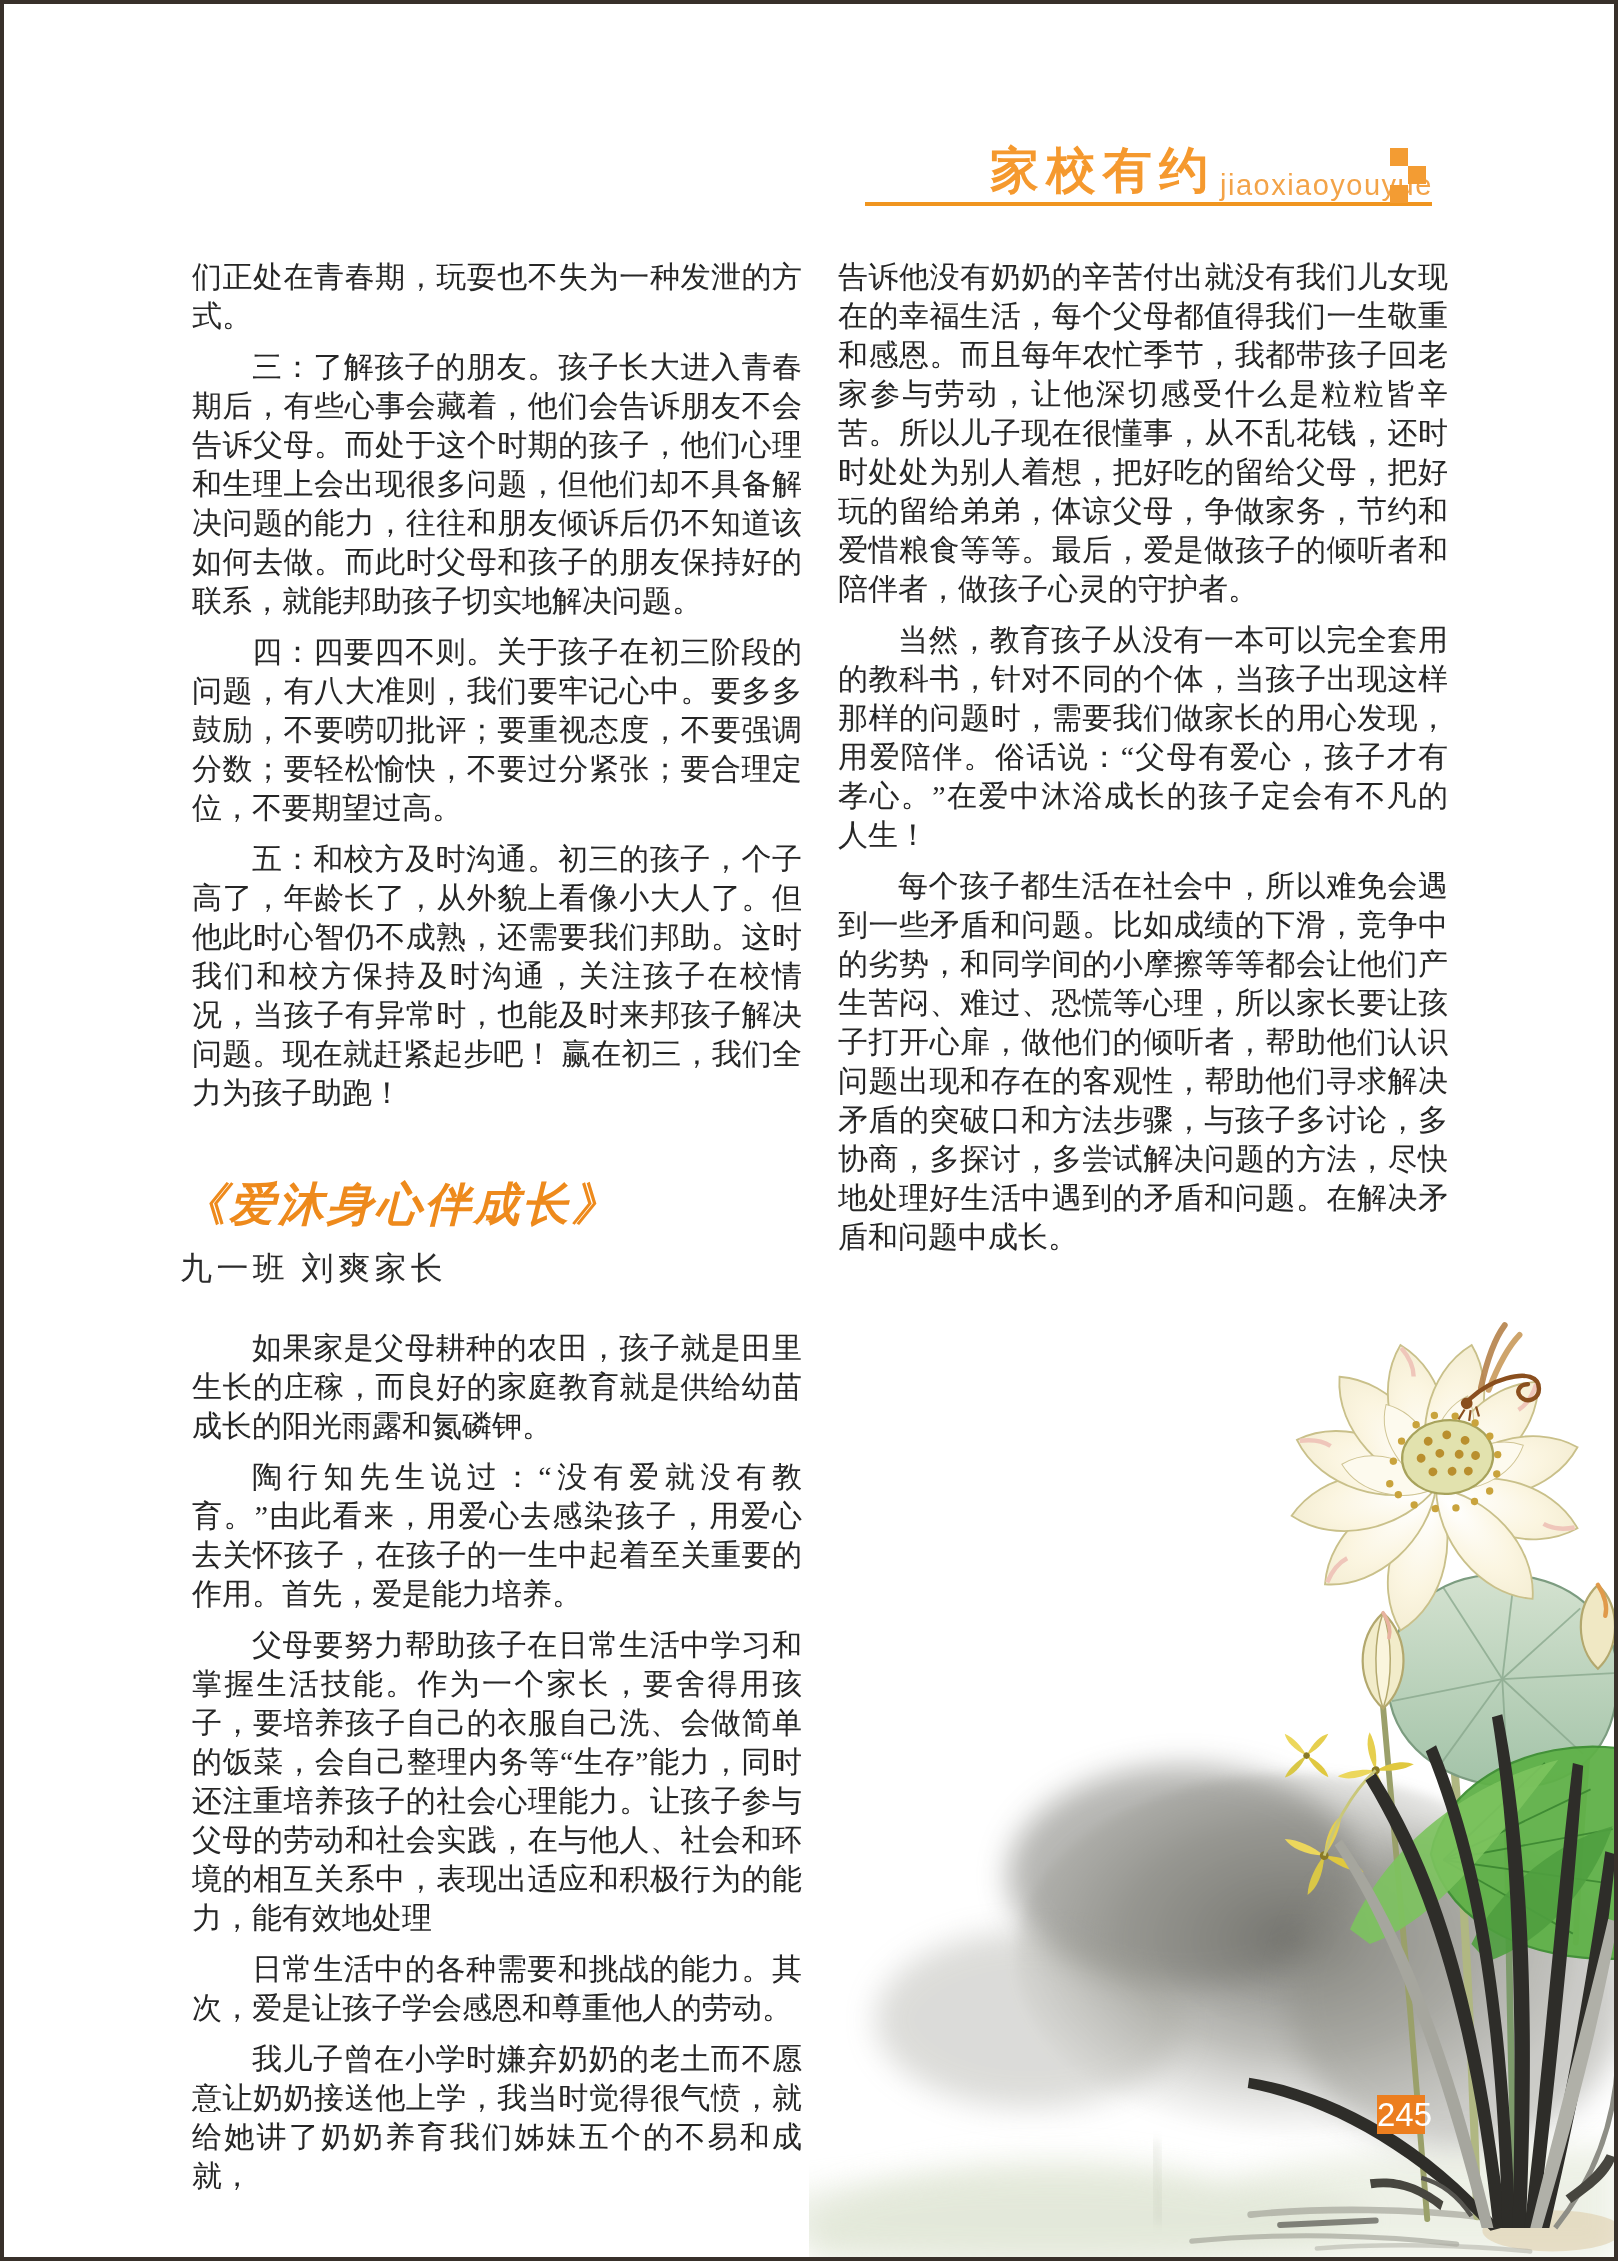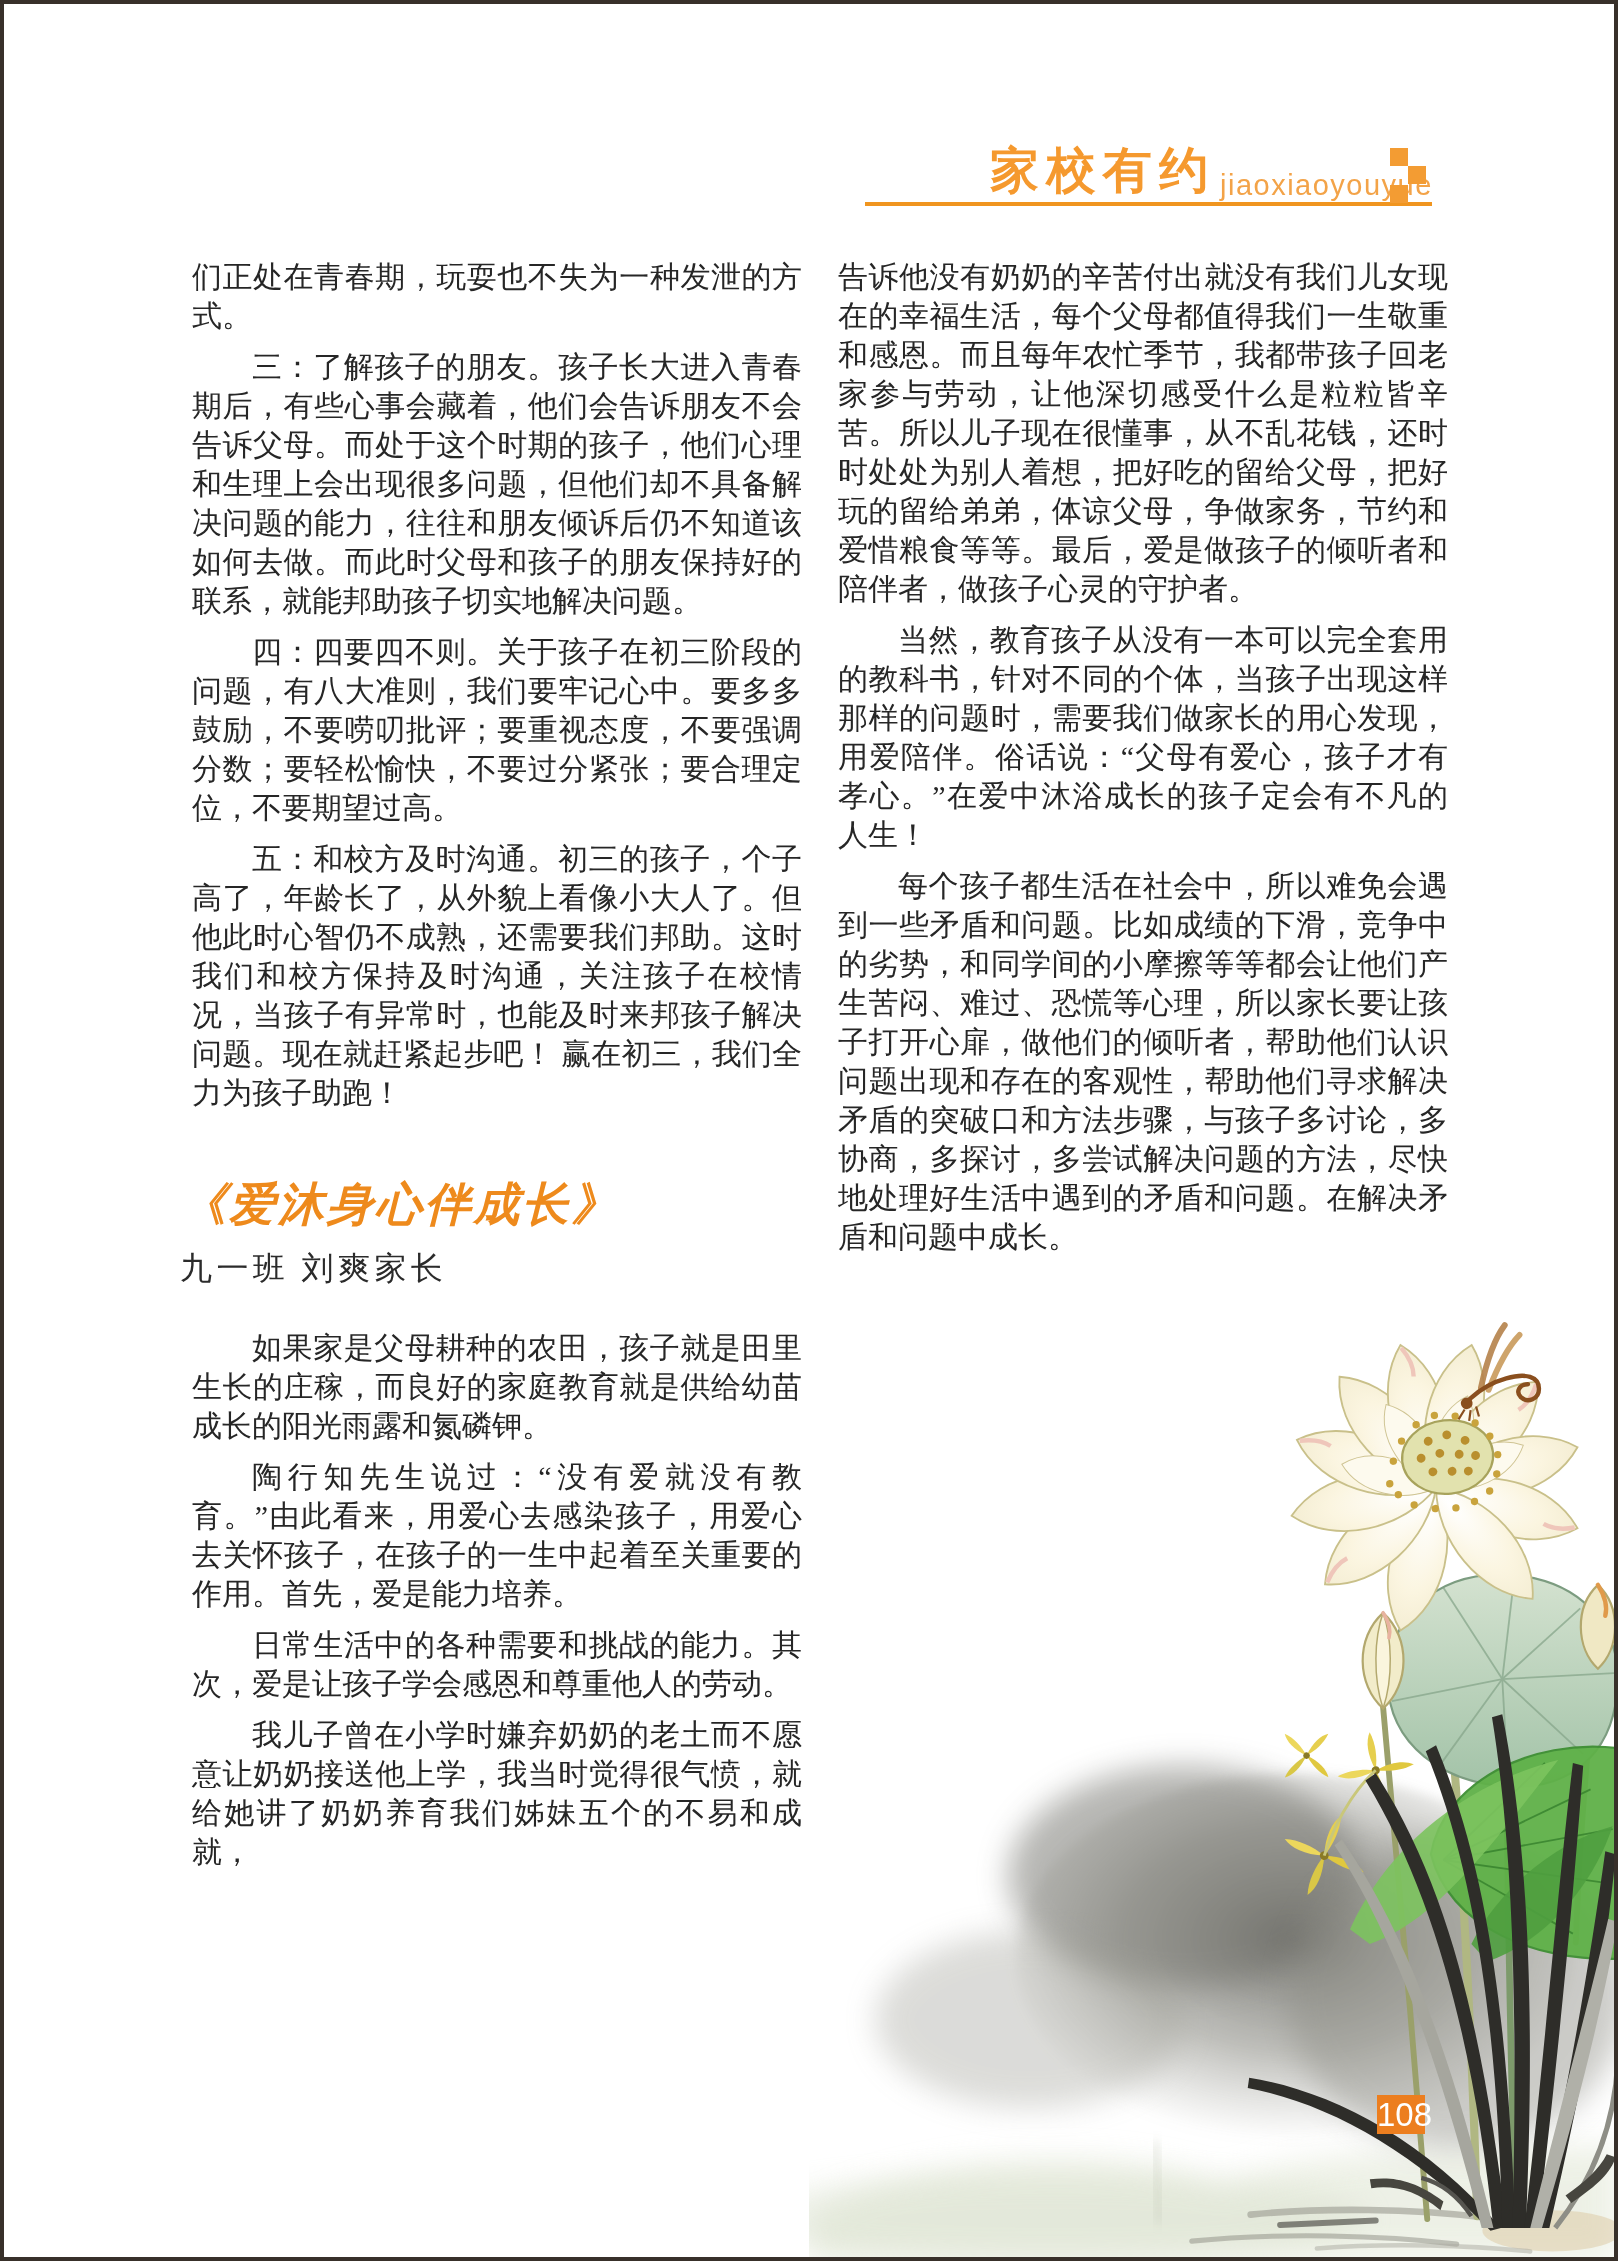--- a/index.html
+++ b/index.html
@@ -76,20 +76,21 @@
 
 <div class="col" id="col-left">
   <p class="noindent">们正处在青春期，玩耍也不失为一种发泄的方式。</p>
   <p>三：了解孩子的朋友。孩子长大进入青春期后，有些心事会藏着，他们会告诉朋友不会告诉父母。而处于这个时期的孩子，他们心理和生理上会出现很多问题，但他们却不具备解决问题的能力，往往和朋友倾诉后仍不知道该如何去做。而此时父母和孩子的朋友保持好的联系，就能邦助孩子切实地解决问题。</p>
   <p>四：四要四不则。关于孩子在初三阶段的问题，有八大准则，我们要牢记心中。要多多鼓励，不要唠叨批评；要重视态度，不要强调分数；要轻松愉快，不要过分紧张；要合理定位，不要期望过高。</p>
   <p>五：和校方及时沟通。初三的孩子，个子高了，年龄长了，从外貌上看像小大人了。但他此时心智仍不成熟，还需要我们邦助。这时我们和校方保持及时沟通，关注孩子在校情况，当孩子有异常时，也能及时来邦孩子解决问题。现在就赶紧起步吧！ 赢在初三，我们全力为孩子助跑！</p>
   <h2 class="article-title">《爱沐身心伴成长》</h2>
   <div class="byline">九一班 刘爽家长</div>
   <p>如果家是父母耕种的农田，孩子就是田里生长的庄稼，而良好的家庭教育就是供给幼苗成长的阳光雨露和氮磷钾。</p>
   <p>陶行知先生说过：“没有爱就没有教育。”由此看来，用爱心去感染孩子，用爱心去关怀孩子，在孩子的一生中起着至关重要的作用。首先，爱是能力培养。</p>
+  <p>父母要努力帮助孩子在日常生活中学习和掌握生活技能。作为一个家长，要舍得用孩子，要培养孩子自己的衣服自己洗、会做简单的饭菜，会自己整理内务等“生存”能力，同时还注重培养孩子的社会心理能力。让孩子参与父母的劳动和社会实践，在与他人、社会和环境的相互关系中，表现出适应和积极行为的能力，能有效地处理</p>
   <p>日常生活中的各种需要和挑战的能力。其次，爱是让孩子学会感恩和尊重他人的劳动。</p>
   <p>我儿子曾在小学时嫌弃奶奶的老土而不愿意让奶奶接送他上学，我当时觉得很气愤，就给她讲了奶奶养育我们姊妹五个的不易和成就，</p>
 </div>
 
 <div class="col" id="col-right">
   <p class="noindent">告诉他没有奶奶的辛苦付出就没有我们儿女现在的幸福生活，每个父母都值得我们一生敬重和感恩。而且每年农忙季节，我都带孩子回老家参与劳动，让他深切感受什么是粒粒皆辛苦。所以儿子现在很懂事，从不乱花钱，还时时处处为别人着想，把好吃的留给父母，把好玩的留给弟弟，体谅父母，争做家务，节约和爱惜粮食等等。最后，爱是做孩子的倾听者和陪伴者，做孩子心灵的守护者。</p>
   <p>当然，教育孩子从没有一本可以完全套用的教科书，针对不同的个体，当孩子出现这样那样的问题时，需要我们做家长的用心发现，用爱陪伴。俗话说：“父母有爱心，孩子才有孝心。”在爱中沐浴成长的孩子定会有不凡的人生！</p>
   <p>每个孩子都生活在社会中，所以难免会遇到一些矛盾和问题。比如成绩的下滑，竞争中的劣势，和同学间的小摩擦等等都会让他们产生苦闷、难过、恐慌等心理，所以家长要让孩子打开心扉，做他们的倾听者，帮助他们认识问题出现和存在的客观性，帮助他们寻求解决矛盾的突破口和方法步骤，与孩子多讨论，多协商，多探讨，多尝试解决问题的方法，尽快地处理好生活中遇到的矛盾和问题。在解决矛盾和问题中成长。</p>
 </div>
 
@@ -304,14 +305,14 @@
 
   <g transform="translate(928,104) rotate(-8)">
     <path d="M-18,20 C-4,-18 10,-44 26,-60" stroke="#b5824a" stroke-width="8" fill="none" stroke-linecap="round" opacity="0.9"></path>
     <path d="M-8,24 C10,-8 26,-30 44,-44" stroke="#c99a5b" stroke-width="8" fill="none" stroke-linecap="round" opacity="0.9"></path>
     <circle cx="-40" cy="38" r="8" fill="#8a4f1e"></circle>
     <path d="M-34,32 C-16,20 2,14 18,12 C46,8 62,16 60,32 C58,46 42,50 34,40 C28,32 34,22 46,24" stroke="#8a4f1e" stroke-width="6" fill="none" stroke-linecap="round"></path>
     <path d="M-44,46 L-54,58 M-36,48 L-40,62 M-28,44 L-26,58" stroke="#8a4f1e" stroke-width="3" fill="none"></path>
   </g>
 </svg>
 
-<div class="page-badge">108</div>
+<div class="page-badge">245</div>
 
 
 </body></html>

